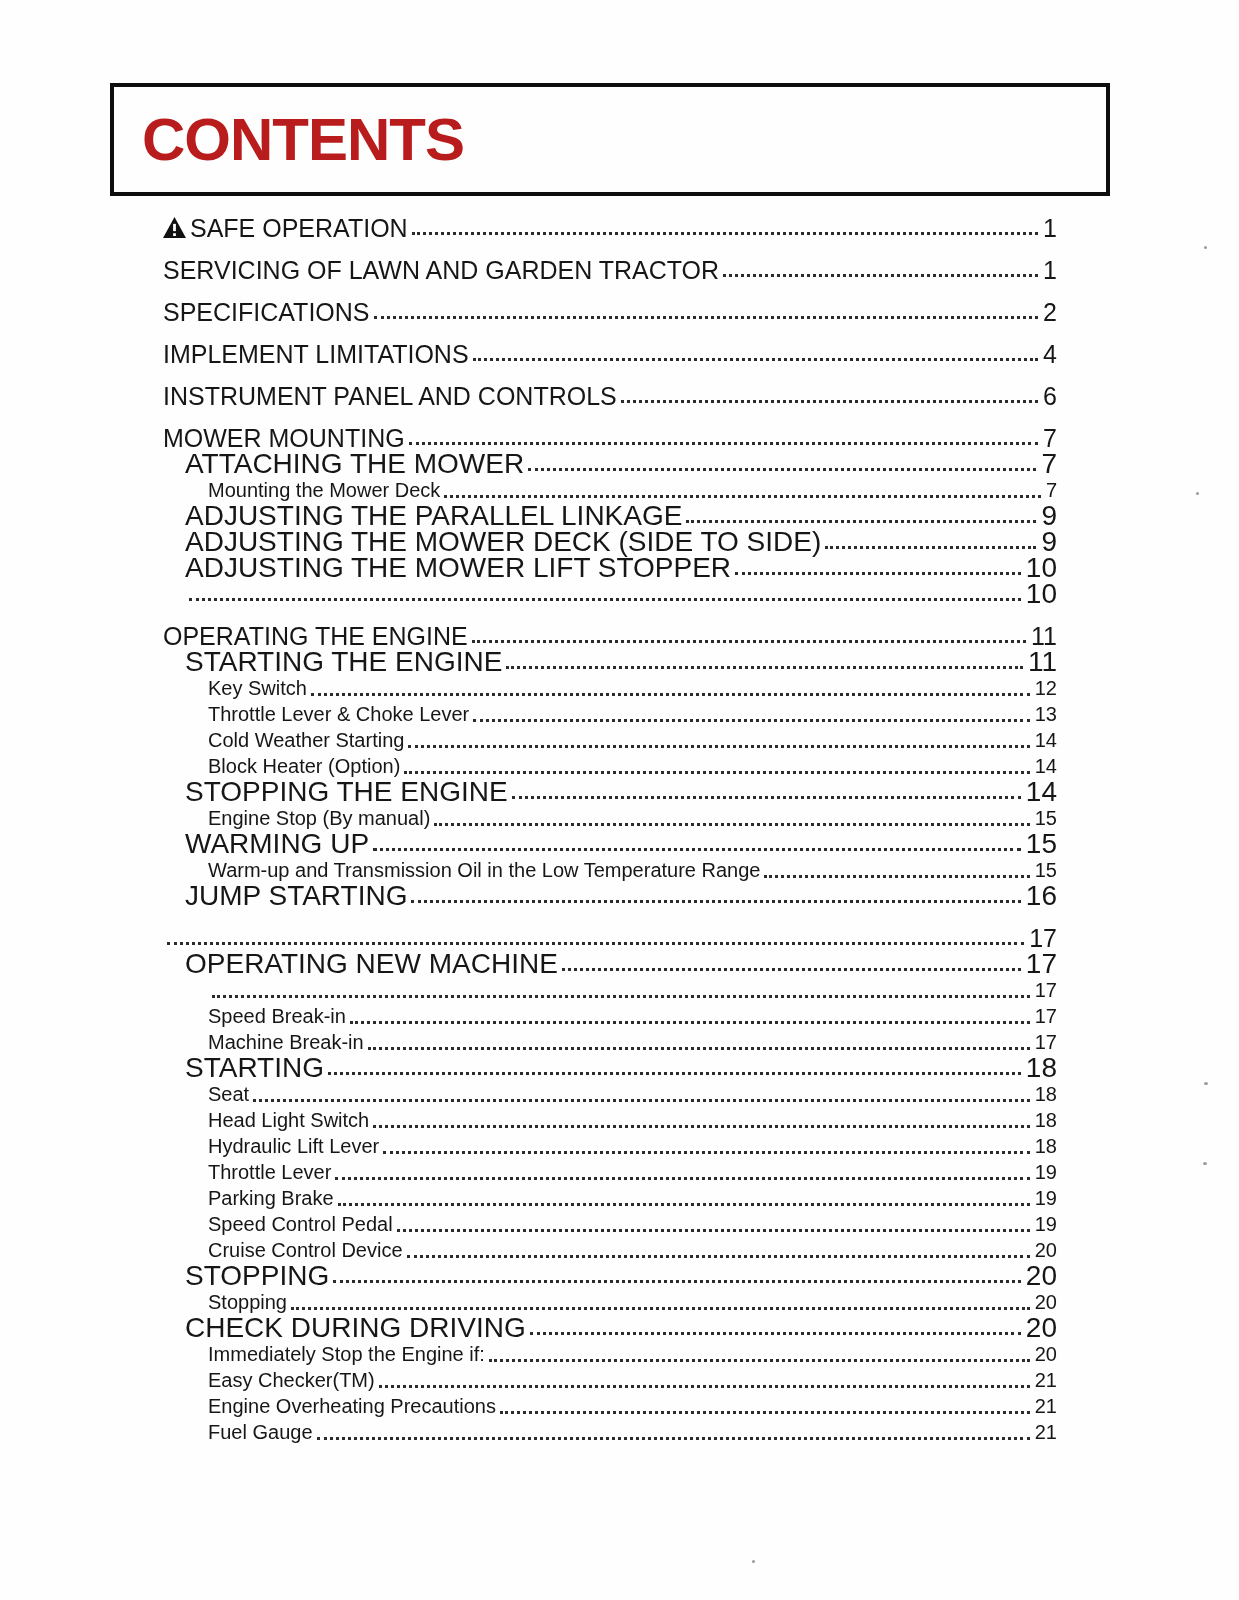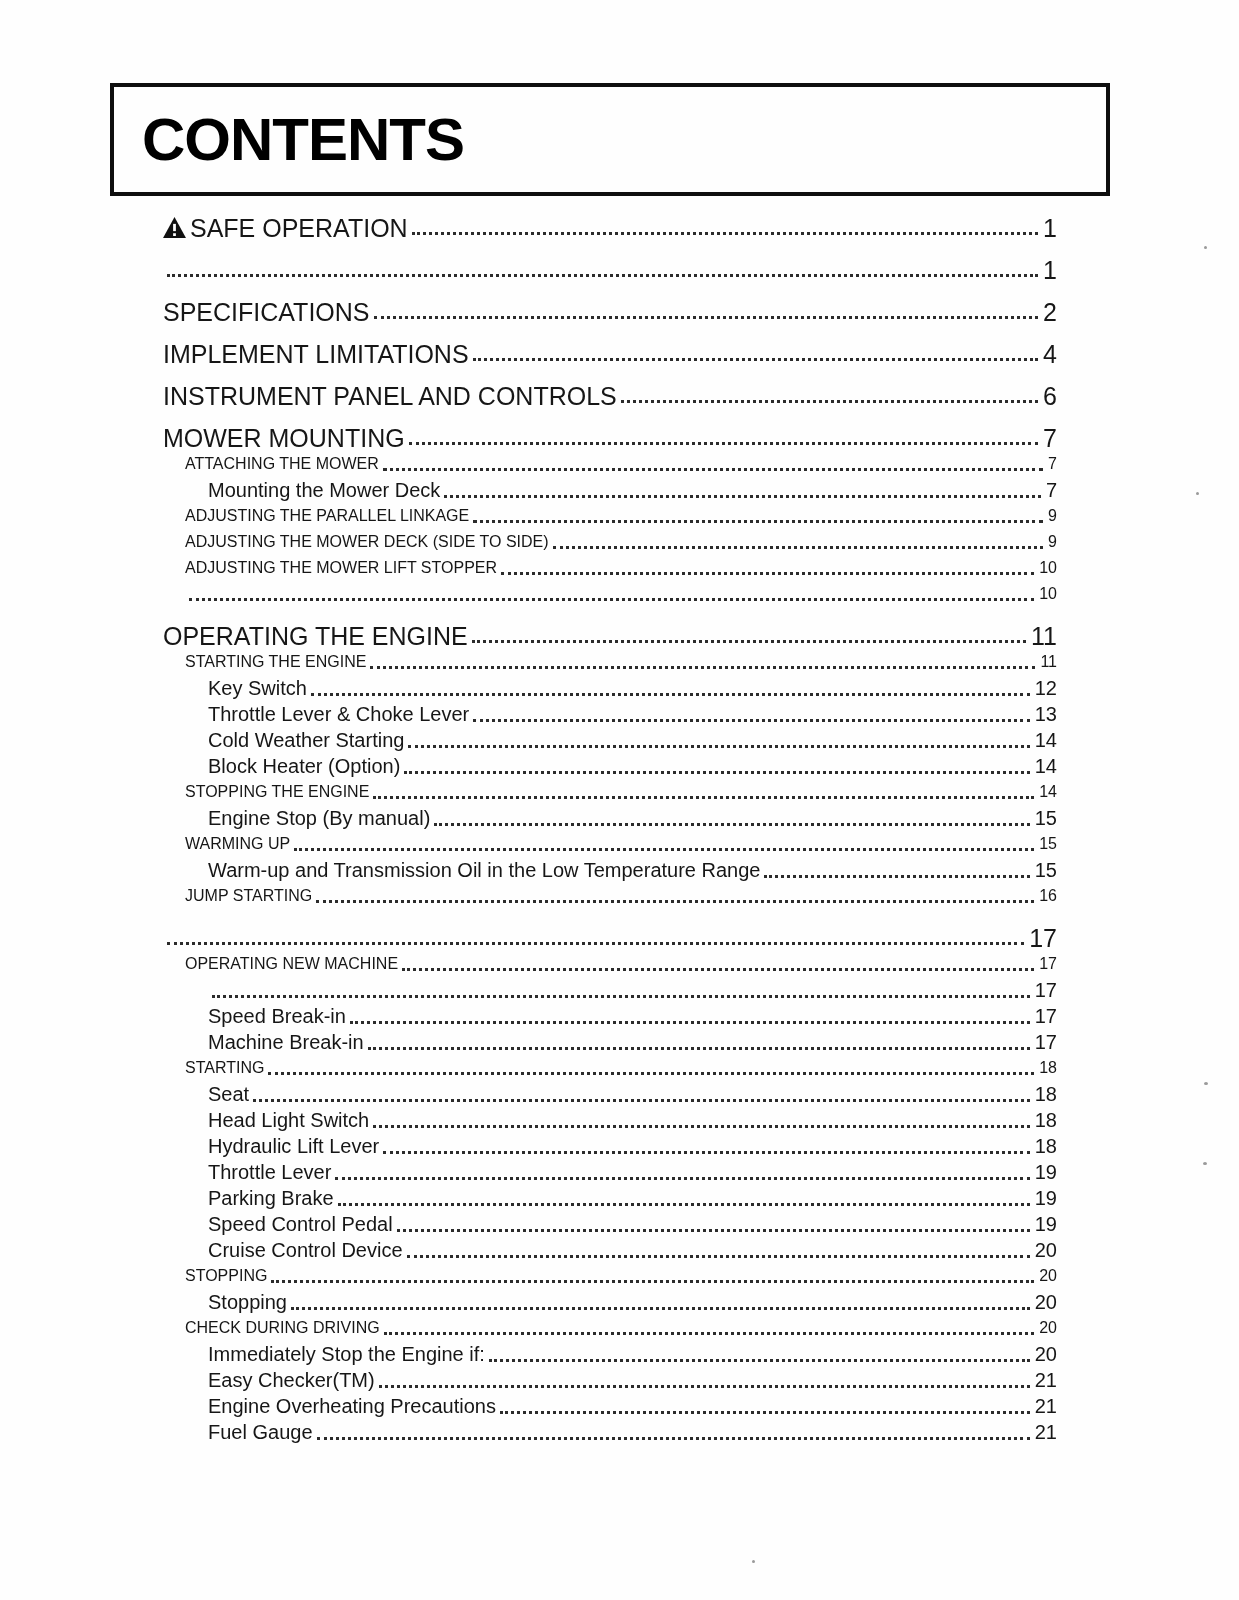--- a/index.html
+++ b/index.html
@@ -30,40 +30,40 @@
     box-sizing: border-box;
     display: flex;
     align-items: center;
     padding-left: 28px;
   }
   .title-box h1 {
     margin: 0;
     font-size: 60px;
     font-weight: bold;
     letter-spacing: -1px;
-    color: #000000;
+    color: #b91c1c;
     line-height: 1;
   }
   .toc {
     position: absolute;
     left: 0;
     top: 199px;
     width: 1239px;
     padding: 0 182px 0 163px;
     box-sizing: border-box;
   }
   .toc-row {
     display: flex;
     align-items: flex-end;
     line-height: 26px;
     min-height: 26px;
     white-space: nowrap;
   }
   .toc-row.level-1 { margin-top: 16px; font-size: 25px; }
-  .toc-row.level-2 { padding-left: 22px; font-size: 16px; }
+  .toc-row.level-2 { padding-left: 22px; font-size: 28px; }
   .toc-row.level-3 { padding-left: 45px; font-size: 20px; }
   .toc-label {
     flex: 0 0 auto;
     display: inline-flex;
     align-items: center;
   }
   .warn-icon {
     display: inline-block;
     margin-right: 4px;
     position: relative;
@@ -101,20 +101,23 @@
               <path d="M12 0 L24 22 L0 22 Z" fill="#101010"></path>
               <rect x="10.55" y="7.2" width="2.9" height="7.6" fill="#ffffff"></rect>
               <rect x="10.55" y="17" width="2.9" height="2.9" fill="#ffffff"></rect>
             </svg></span>
           <span>SAFE OPERATION</span>
         </span>
         <span class="leader"></span>
         <span class="toc-page">1</span>
       </div>
       <div class="toc-row level-1">
+        <span class="toc-label">
+          <span>SERVICING OF LAWN AND GARDEN TRACTOR</span>
+        </span>
         <span class="leader"></span>
         <span class="toc-page">1</span>
       </div>
       <div class="toc-row level-1">
         <span class="toc-label">
           <span>SPECIFICATIONS</span>
         </span>
         <span class="leader"></span>
         <span class="toc-page">2</span>
       </div>

